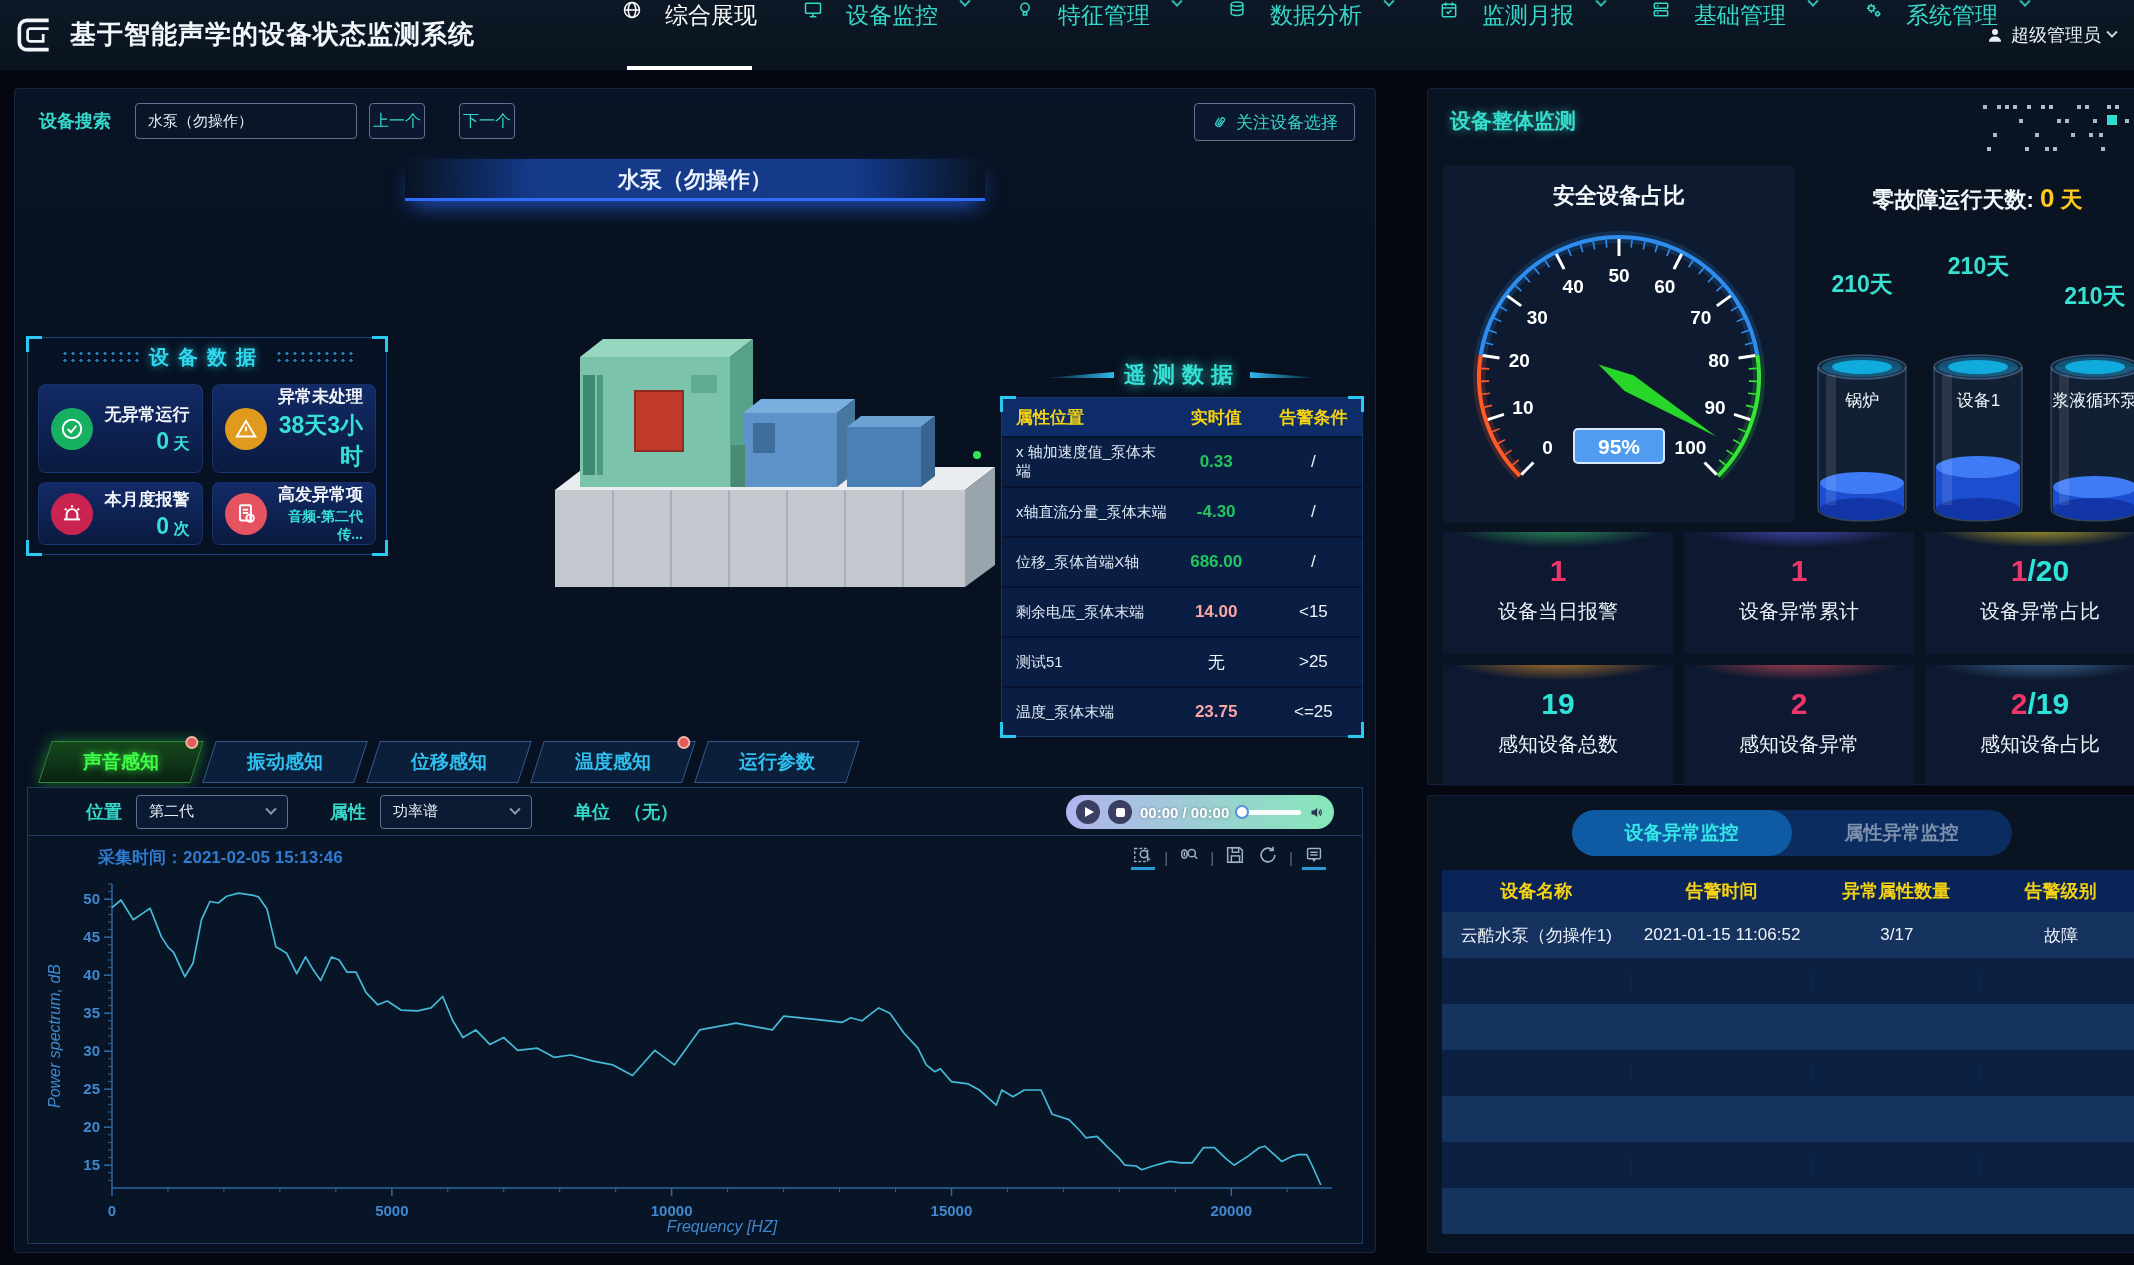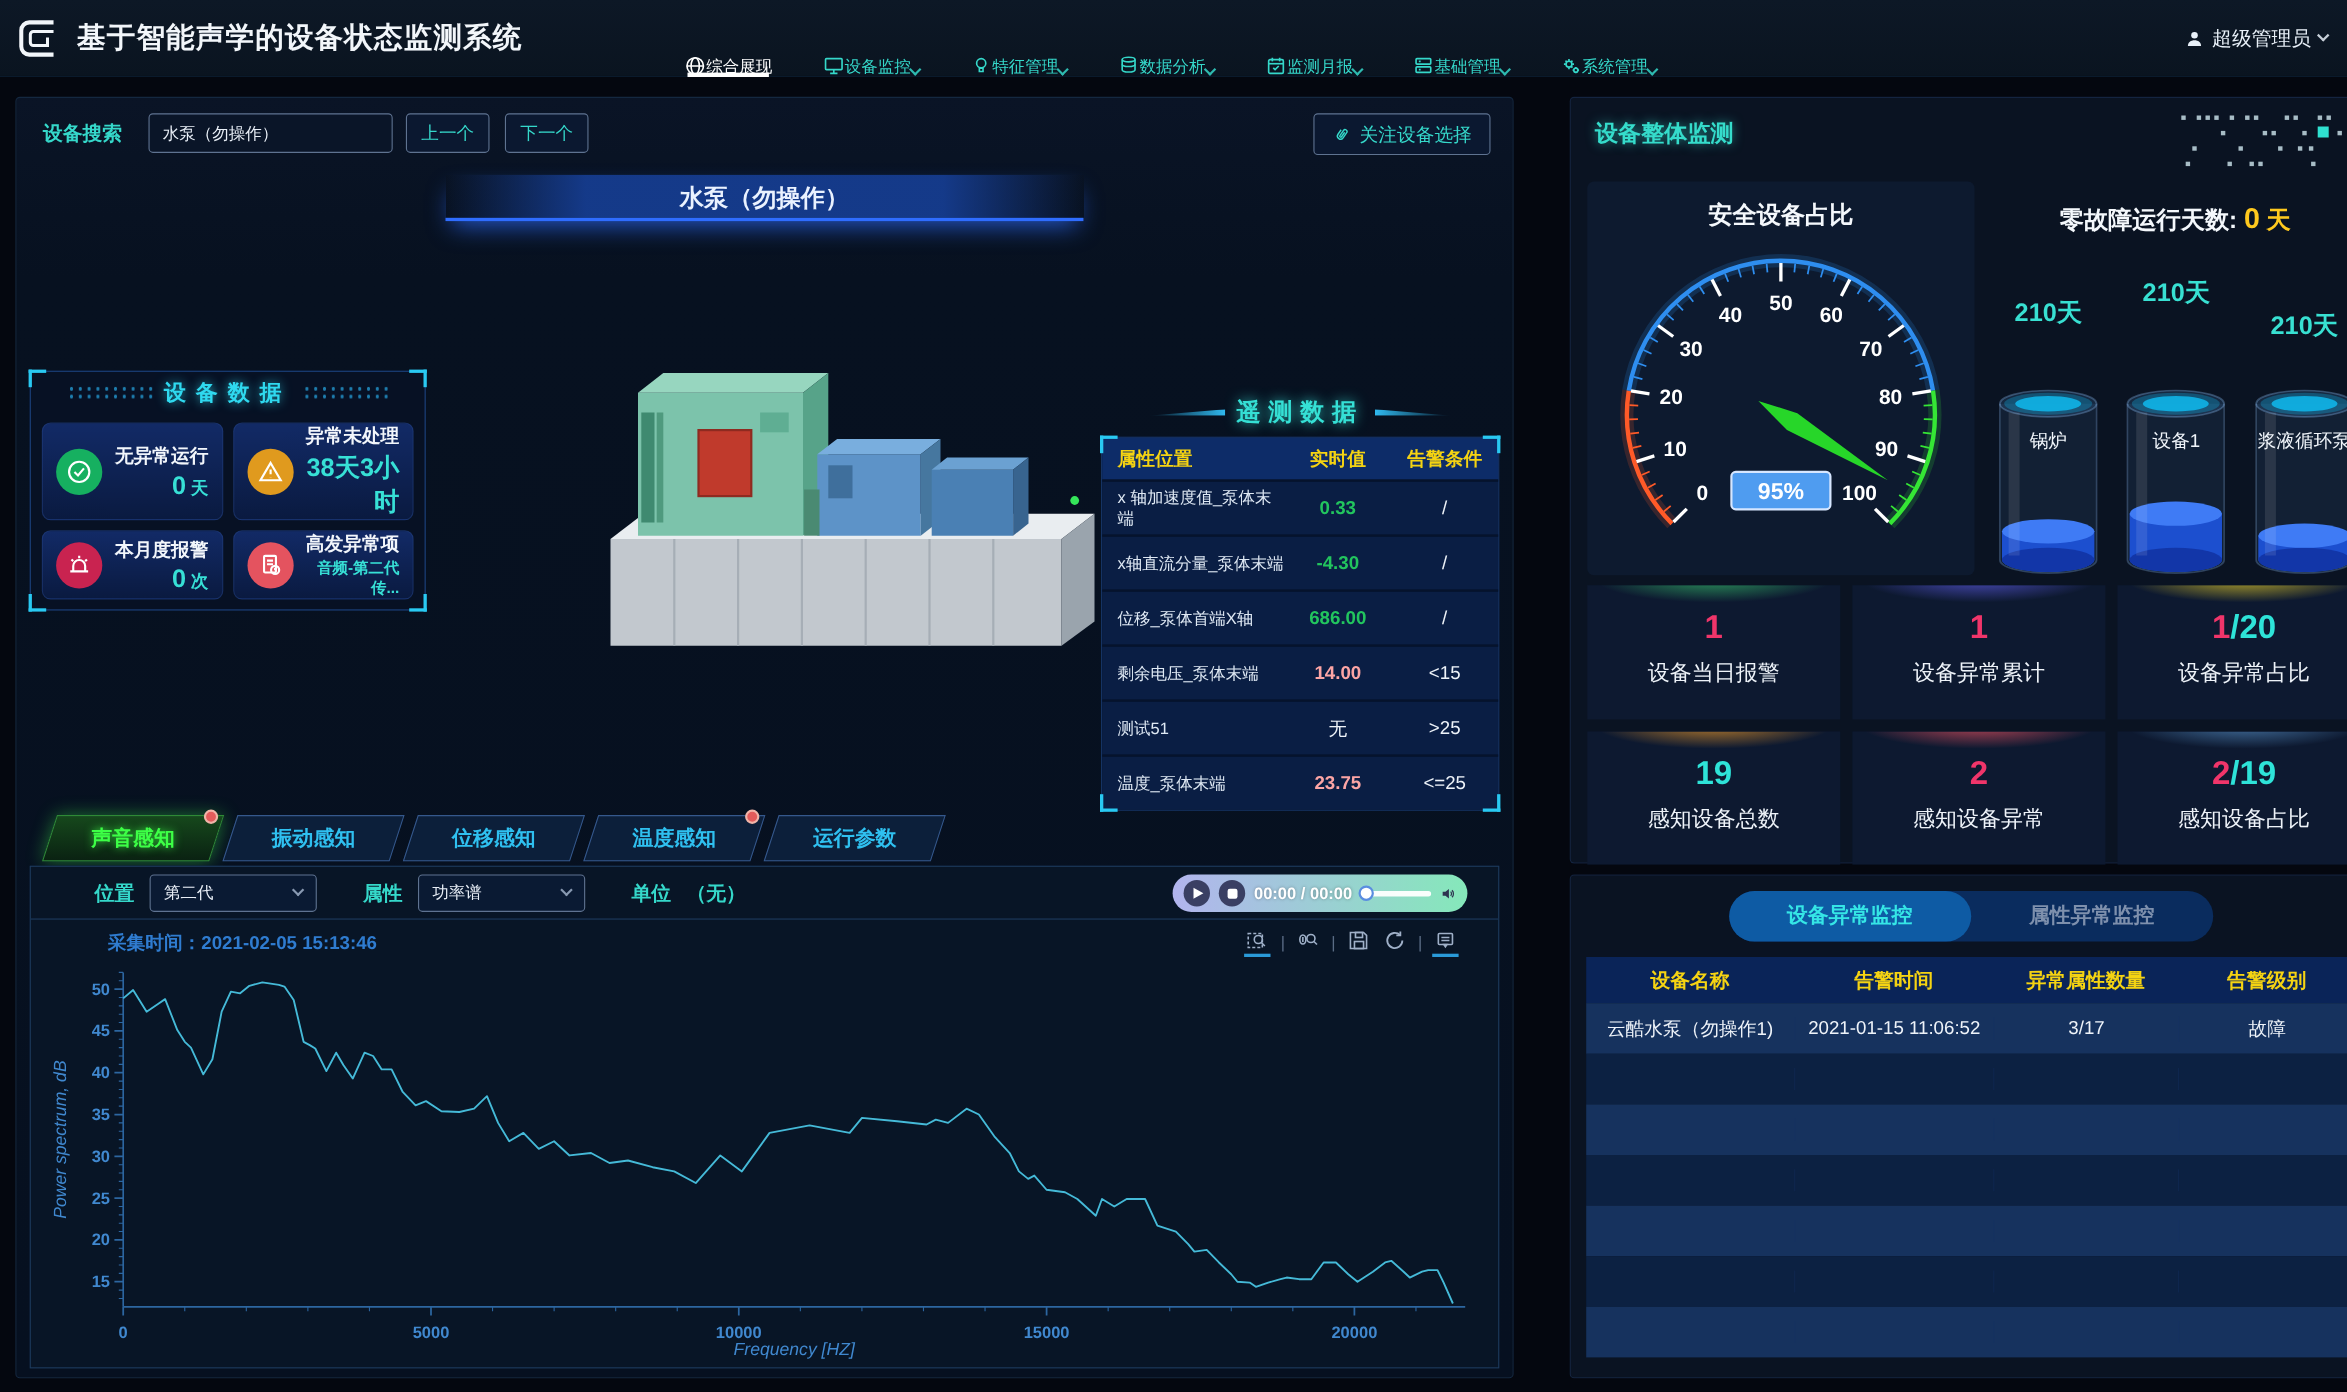--- a/index.html
+++ b/index.html
@@ -7,40 +7,40 @@
     font-family:"Liberation Sans", sans-serif; }
   #app { position:relative; width:2134px; height:1265px; background:#04070f; }
 
   
   #navbar { position:absolute; top:0; left:0; width:2134px; height:70px;
     background:linear-gradient(180deg,#0d1826,#0a1420); border-bottom:1px solid #0a1a2c;
     display:flex; align-items:center; }
   .logo-wrap { display:flex; align-items:center; gap:14px; margin-left:12px; }
   .app-title { color:#f2f6fa; font-size:26px; font-weight:bold; letter-spacing:1px; }
   #nav { position:absolute; left:622px; top:0; height:70px; display:flex; gap:46px; }
-  .nav-item { position:relative; display:flex; align-items:flex-end; gap:0; height:70px;
-    color:#35d8ca; font-size:15px; cursor:pointer; }
+  .nav-item { position:relative; display:flex; align-items:flex-start; gap:23px; height:70px;
+    color:#35d8ca; font-size:23px; cursor:pointer; }
   .nav-item.active { color:#ffffff; }
   .nav-item.active::after { content:''; position:absolute; bottom:0; left:4%; width:92%;
     height:4px; background:#ffffff; }
   .chev { width:8px; height:8px; border-right:2px solid currentColor; border-bottom:2px solid currentColor;
     display:inline-block; transform:rotate(45deg) translate(-2px,-2px); opacity:.85; }
   #userMenu { position:absolute; right:18px; top:0; height:70px; display:flex; align-items:center;
     gap:7px; color:#e8f0f8; font-size:18px; cursor:pointer; }
 
   
   #leftPanel { position:absolute; left:14px; top:88px; width:1362px; height:1165px;
     background:linear-gradient(180deg,#0a1426 0%,#071120 14%,#061020 100%);
     border:1px solid #142840; border-radius:4px; }
   .search-row { position:absolute; top:12px; left:24px; right:16px; height:40px; }
   .search-label { position:absolute; left:0; top:8px; color:#35d8ca; font-size:18px; font-weight:bold; }
   #searchInput { position:absolute; left:96px; top:2px; width:222px; height:36px; background:#0a1528;
     border:1px solid #5f7391; border-radius:4px; color:#e9eff7; font-size:15px; padding:0 12px;
     font-family:"Liberation Sans",sans-serif; }
-  .nav-btn { position:absolute; top:2px; height:36px; width:76px; background:#0b1830;
+  .nav-btn { position:absolute; top:2px; height:36px; width:56px; background:#0b1830;
     border:1px solid #5f7391; border-radius:4px; color:#35d8ca; font-size:16px; cursor:pointer;
     font-family:Liberation Mono, monospace; }
   #btnPrev { left:330px; } #btnNext { left:420px; }
   #focusBtn { position:absolute; right:4px; top:2px; height:38px; padding:0 16px; background:#0b1830;
     border:1px solid #5f7391; border-radius:4px; color:#35d8ca; font-size:17px; cursor:pointer;
     display:flex; align-items:center; gap:8px; font-family:"Liberation Sans",sans-serif; }
 
   .banner { position:absolute; top:70px; left:50%; transform:translateX(-50%); width:580px; height:42px;
     background:linear-gradient(90deg, rgba(20,60,140,0) 0%, rgba(22,62,148,.9) 22%, rgba(22,62,148,.9) 78%, rgba(20,60,140,0) 100%);
     border-bottom:3px solid #2f6dff; box-shadow:0 10px 22px -6px rgba(46,110,255,.75);

